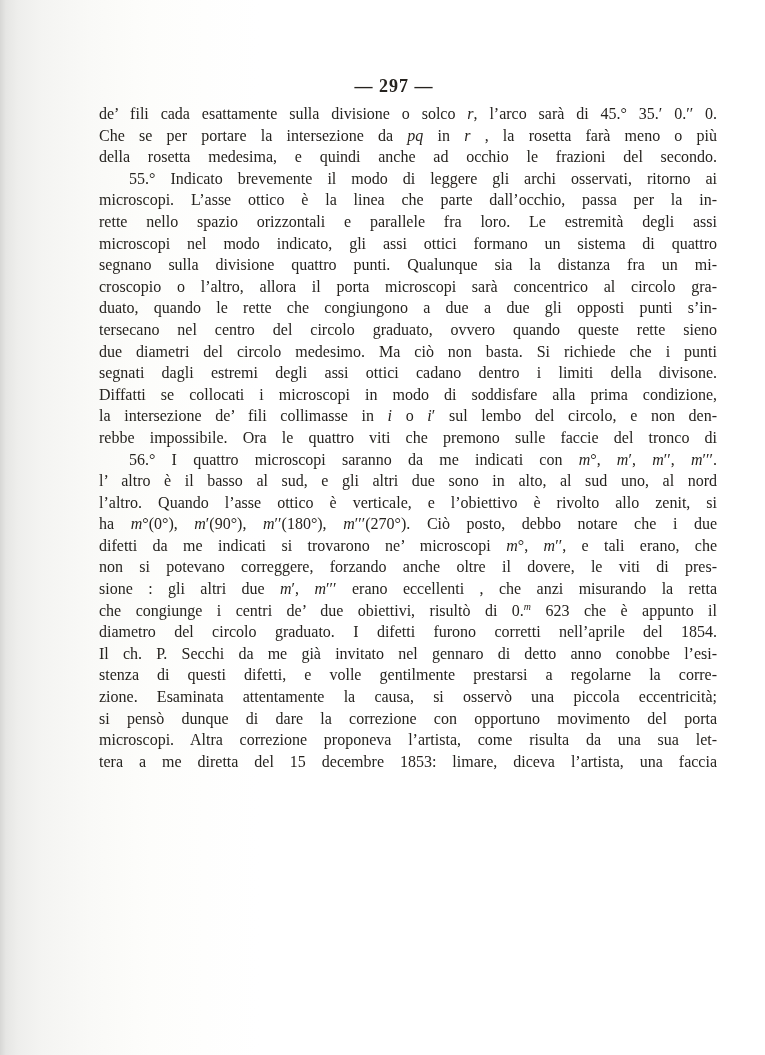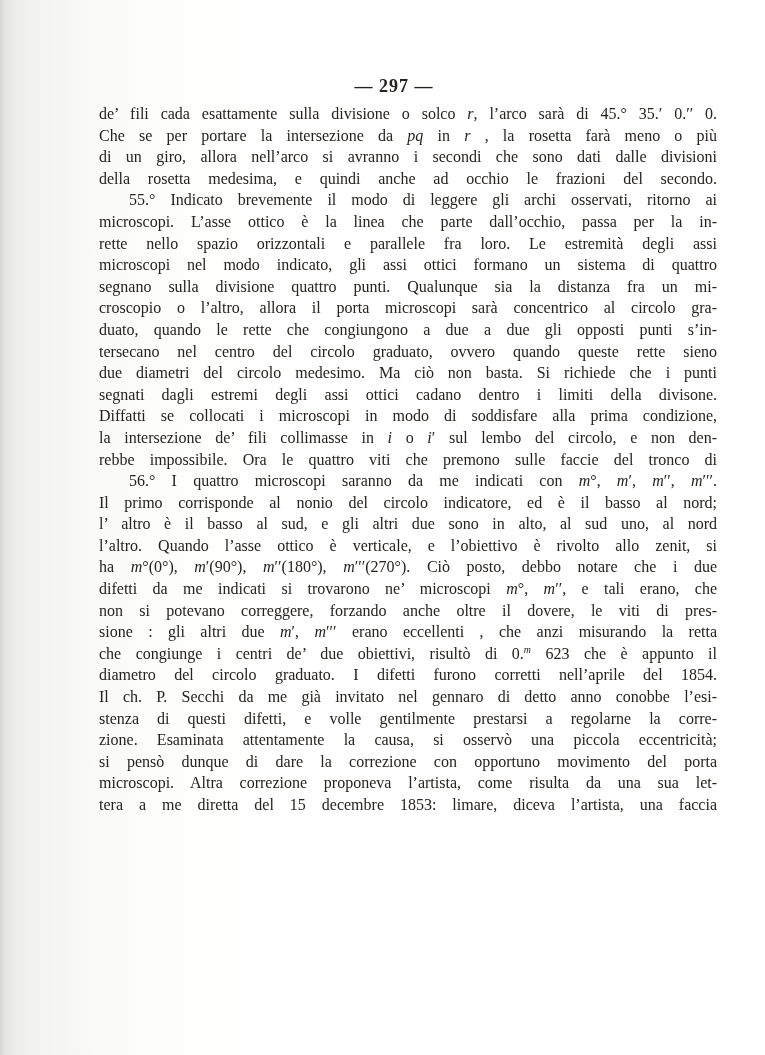--- a/index.html
+++ b/index.html
@@ -74,41 +74,39 @@
 </style>
 </head>
 <body>
 
 <div class="sheet">
   <div class="page-number">— 297 —</div>
   <div class="page-text">
       <div class="para">
         <div class="line">de’ fili cada esattamente sulla divisione o solco <i>r</i>, l’arco sarà di 45.° 35.′ 0.′′ 0.</div>
         <div class="line">Che se per portare la intersezione da <i>pq</i> in <i>r</i> , la rosetta farà meno o più</div>
-        <div class="line">di un giro, allora nell’arco si avranno i secondi che sono dati dalle divisioni</div>
         <div class="line">della rosetta medesima, e quindi anche ad occhio le frazioni del secondo.</div>
       </div>
       <div class="para">
         <div class="line indent">55.° Indicato brevemente il modo di leggere gli archi osservati, ritorno ai</div>
         <div class="line">microscopi. L’asse ottico è la linea che parte dall’occhio, passa per la in-</div>
         <div class="line">rette nello spazio orizzontali e parallele fra loro. Le estremità degli assi</div>
         <div class="line">microscopi nel modo indicato, gli assi ottici formano un sistema di quattro</div>
         <div class="line">segnano sulla divisione quattro punti. Qualunque sia la distanza fra un mi-</div>
         <div class="line">croscopio o l’altro, allora il porta microscopi sarà concentrico al circolo gra-</div>
         <div class="line">duato, quando le rette che congiungono a due a due gli opposti punti s’in-</div>
         <div class="line">tersecano nel centro del circolo graduato, ovvero quando queste rette sieno</div>
         <div class="line">due diametri del circolo medesimo. Ma ciò non basta. Si richiede che i punti</div>
         <div class="line">segnati dagli estremi degli assi ottici cadano dentro i limiti della divisone.</div>
         <div class="line">Diffatti se collocati i microscopi in modo di soddisfare alla prima condizione,</div>
         <div class="line">la intersezione de’ fili collimasse in <i>i</i> o <i>i</i>′ sul lembo del circolo, e non den-</div>
         <div class="line">rebbe impossibile. Ora le quattro viti che premono sulle faccie del tronco di</div>
       </div>
       <div class="para">
         <div class="line indent">56.° I quattro microscopi saranno da me indicati con <i>m</i>°, <i>m</i>′, <i>m</i>′′, <i>m</i>′′′.</div>
-        <div class="line">Il primo corrisponde al nonio del circolo indicatore, ed è il basso al nord;</div>
         <div class="line">l’ altro è il basso al sud, e gli altri due sono in alto, al sud uno, al nord</div>
         <div class="line">l’altro. Quando l’asse ottico è verticale, e l’obiettivo è rivolto allo zenit, si</div>
         <div class="line">ha <i>m</i>°(0°), <i>m</i>′(90°), <i>m</i>′′(180°), <i>m</i>′′′(270°). Ciò posto, debbo notare che i due</div>
         <div class="line">difetti da me indicati si trovarono ne’ microscopi <i>m</i>°, <i>m</i>′′, e tali erano, che</div>
         <div class="line">non si potevano correggere, forzando anche oltre il dovere, le viti di pres-</div>
         <div class="line">sione : gli altri due <i>m</i>′, <i>m</i>′′′ erano eccellenti , che anzi misurando la retta</div>
         <div class="line">che congiunge i centri de’ due obiettivi, risultò di 0.<sup><i>m</i></sup> 623 che è appunto il</div>
         <div class="line">diametro del circolo graduato. I difetti furono corretti nell’aprile del 1854.</div>
         <div class="line">Il ch. P. Secchi da me già invitato nel gennaro di detto anno conobbe l’esi-</div>
         <div class="line">stenza di questi difetti, e volle gentilmente prestarsi a regolarne la corre-</div>

